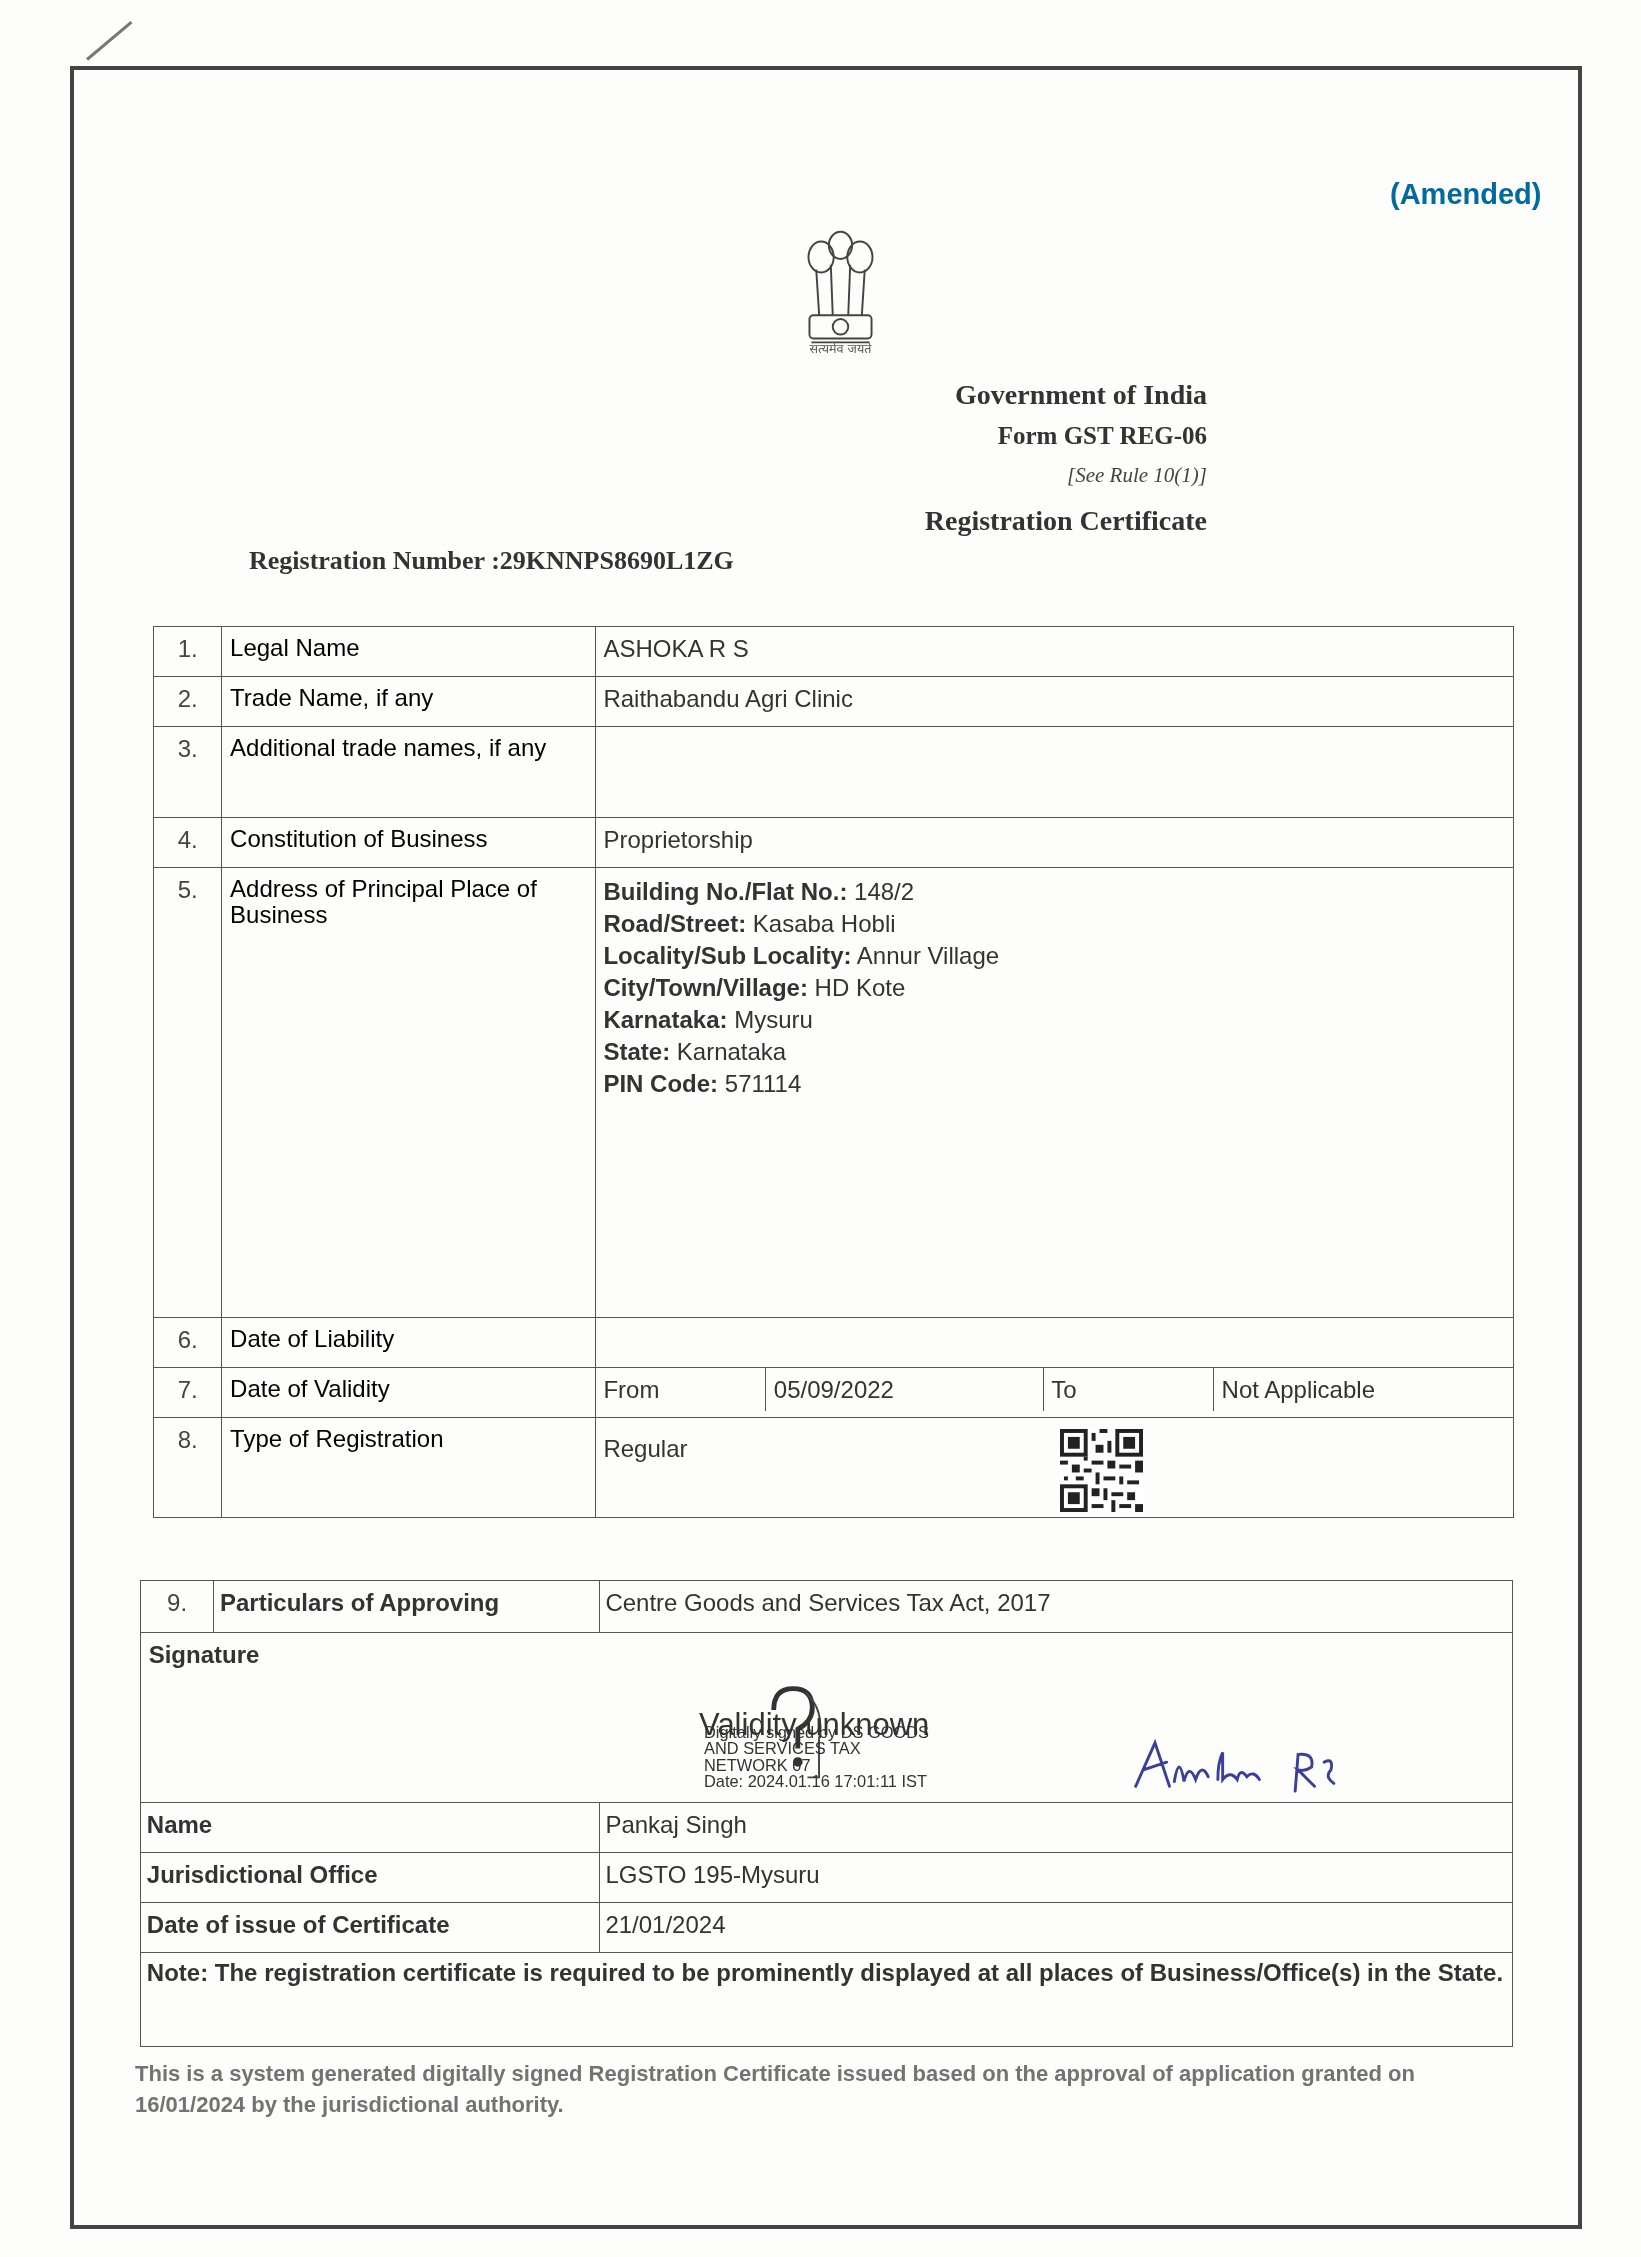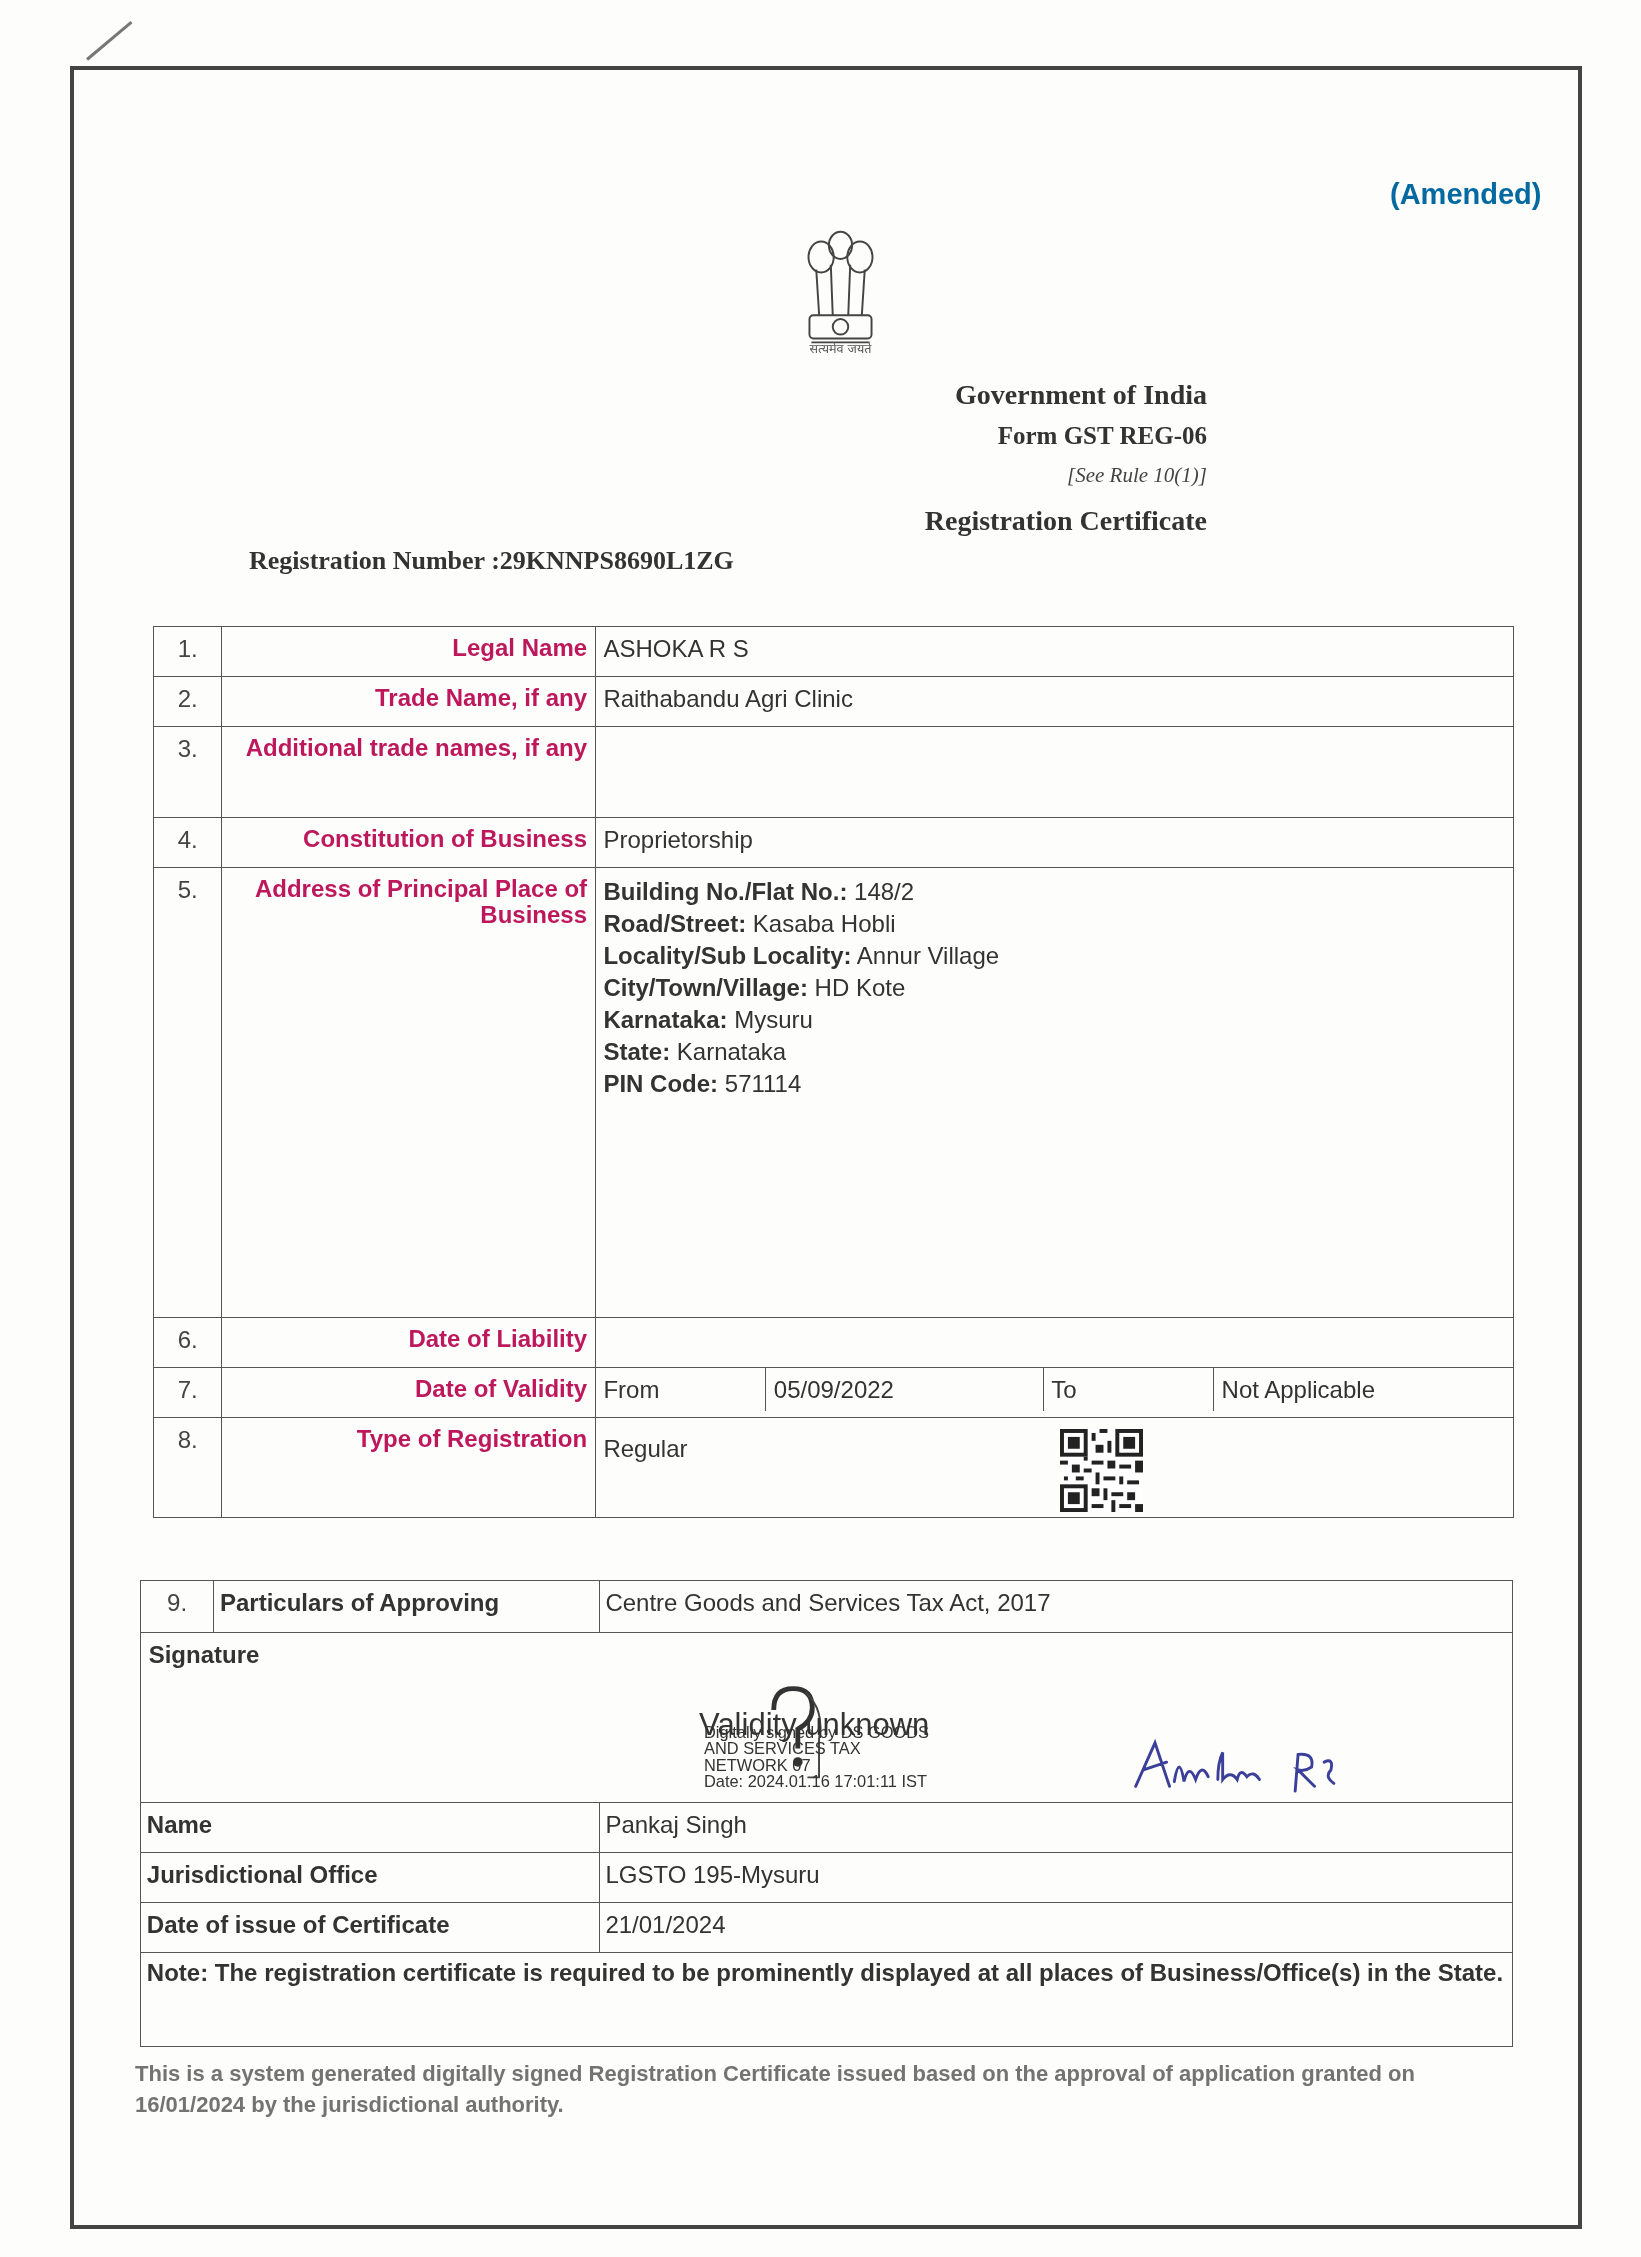--- a/index.html
+++ b/index.html
@@ -12,21 +12,21 @@
   .hdr { position: absolute; left: 628px; width: 579px; text-align: right; font-family: "Liberation Serif", serif; font-weight: bold; color: #333; }
   .hdr.gov { top: 379px; font-size: 28px; }
   .hdr.form { top: 422px; font-size: 25px; }
   .hdr.rule { top: 463px; font-size: 21px; font-weight: normal; font-style: italic; color: #444; }
   .hdr.cert { top: 505px; font-size: 28px; }
   .regno { position: absolute; left: 249px; top: 546px; font-family: "Liberation Serif", serif; font-weight: bold; font-size: 26px; color: #333; }
 
   table.t1 { position: absolute; left: 153px; top: 626px; width: 1361px; border-collapse: collapse; }
   table.t1 td { border: 1.9px solid #555; vertical-align: top; font-size: 24px; padding: 7.7px 7.7px; }
   td.num { width: 52px; text-align: center; color: #444; }
-  td.lab { width: 357px; font-weight: bold; color: #be185d; line-height: 26px; text-align: right; }
+  td.lab { width: 357px; font-weight: normal; color: #000000; line-height: 26px; }
   td.val { color: #333; }
   .addr-line { line-height: 32px; }
   .addr-line b { font-weight: bold; }
   .subtbl { width: 100%; border-collapse: collapse; }
   .qr { position: absolute; left: 1060px; top: 1429px; width: 83px; height: 83px; }
 
   table.t2 { position: absolute; left: 140px; top: 1580px; width: 1373px; border-collapse: collapse; }
   table.t2 td { border: 1.9px solid #555; vertical-align: top; font-size: 24px; padding: 7.7px 5.8px; }
   td.lab2 { width: 446px; font-weight: bold; color: #333; }
   .sigcell { height: 154px; position: relative; }

